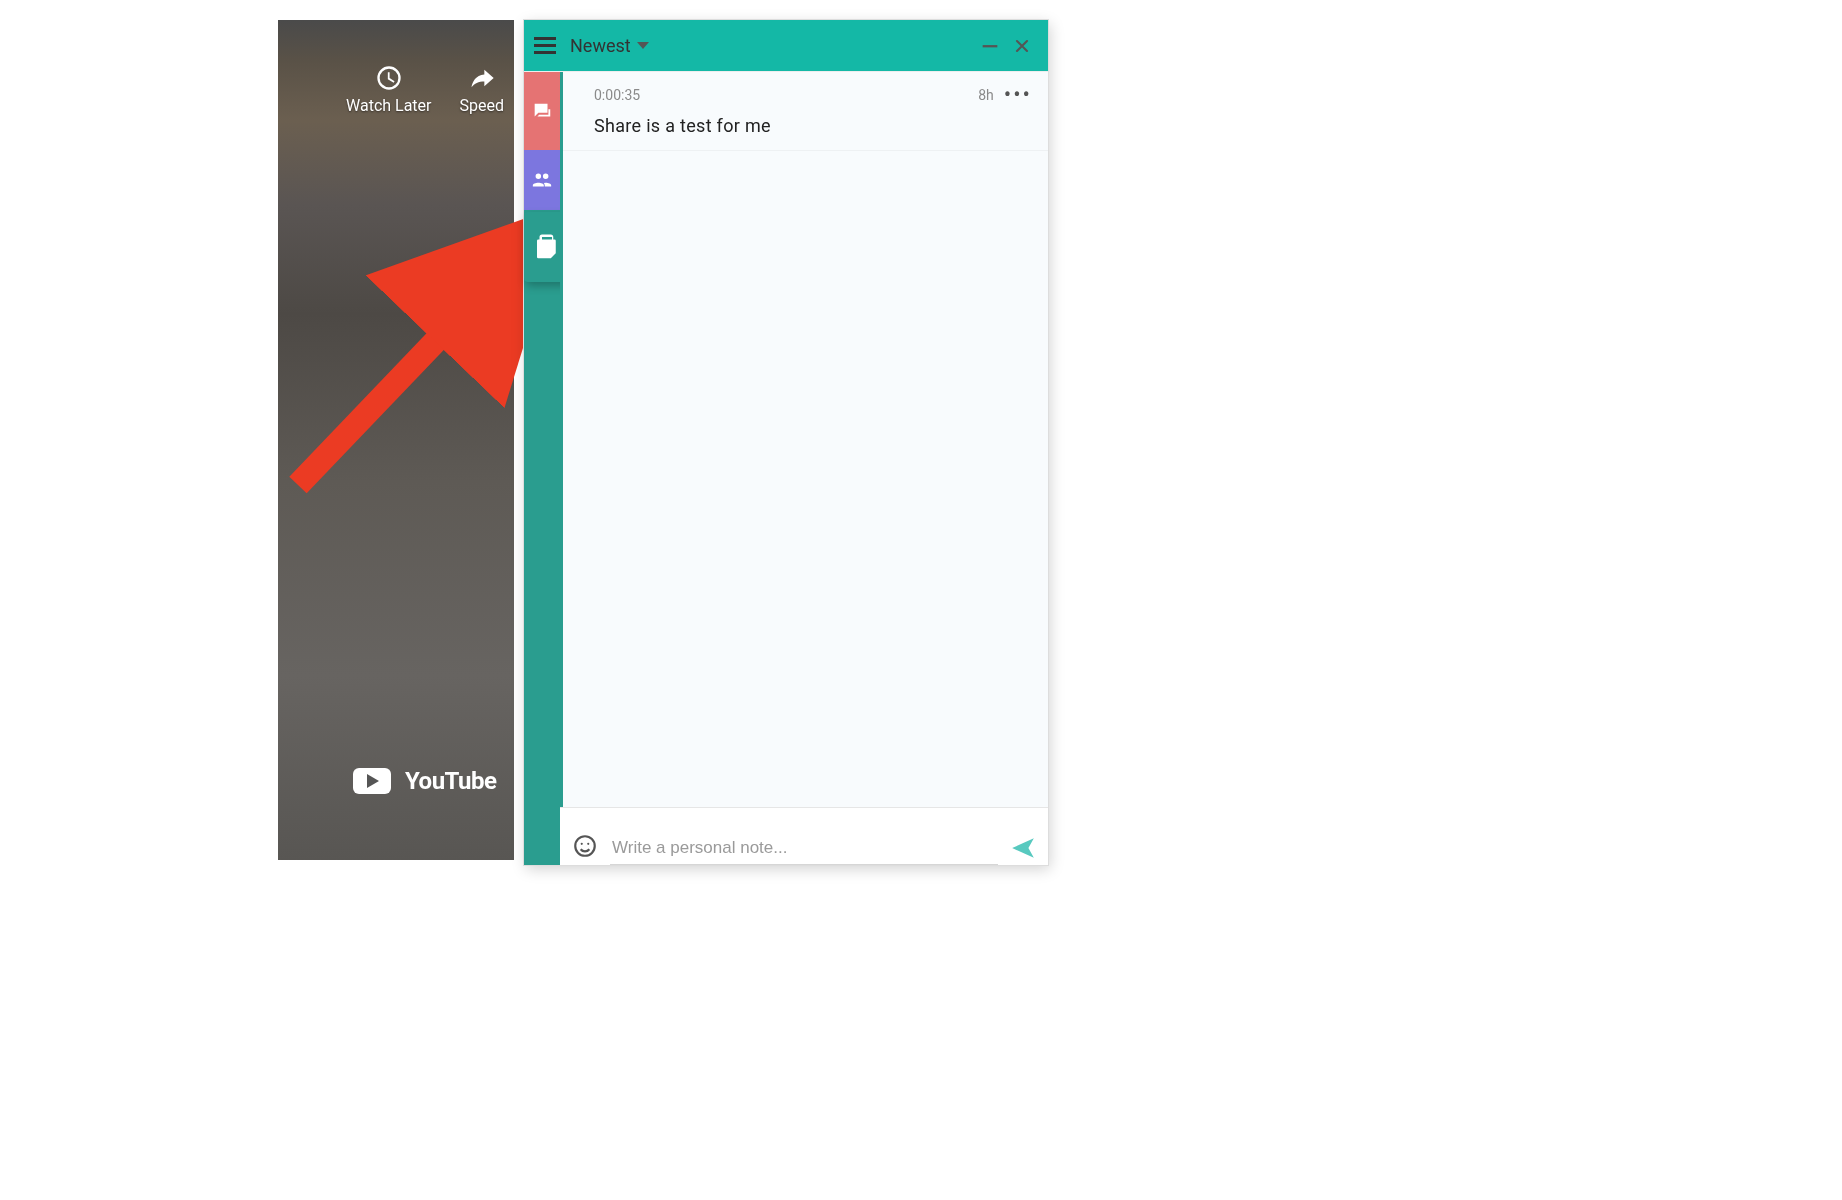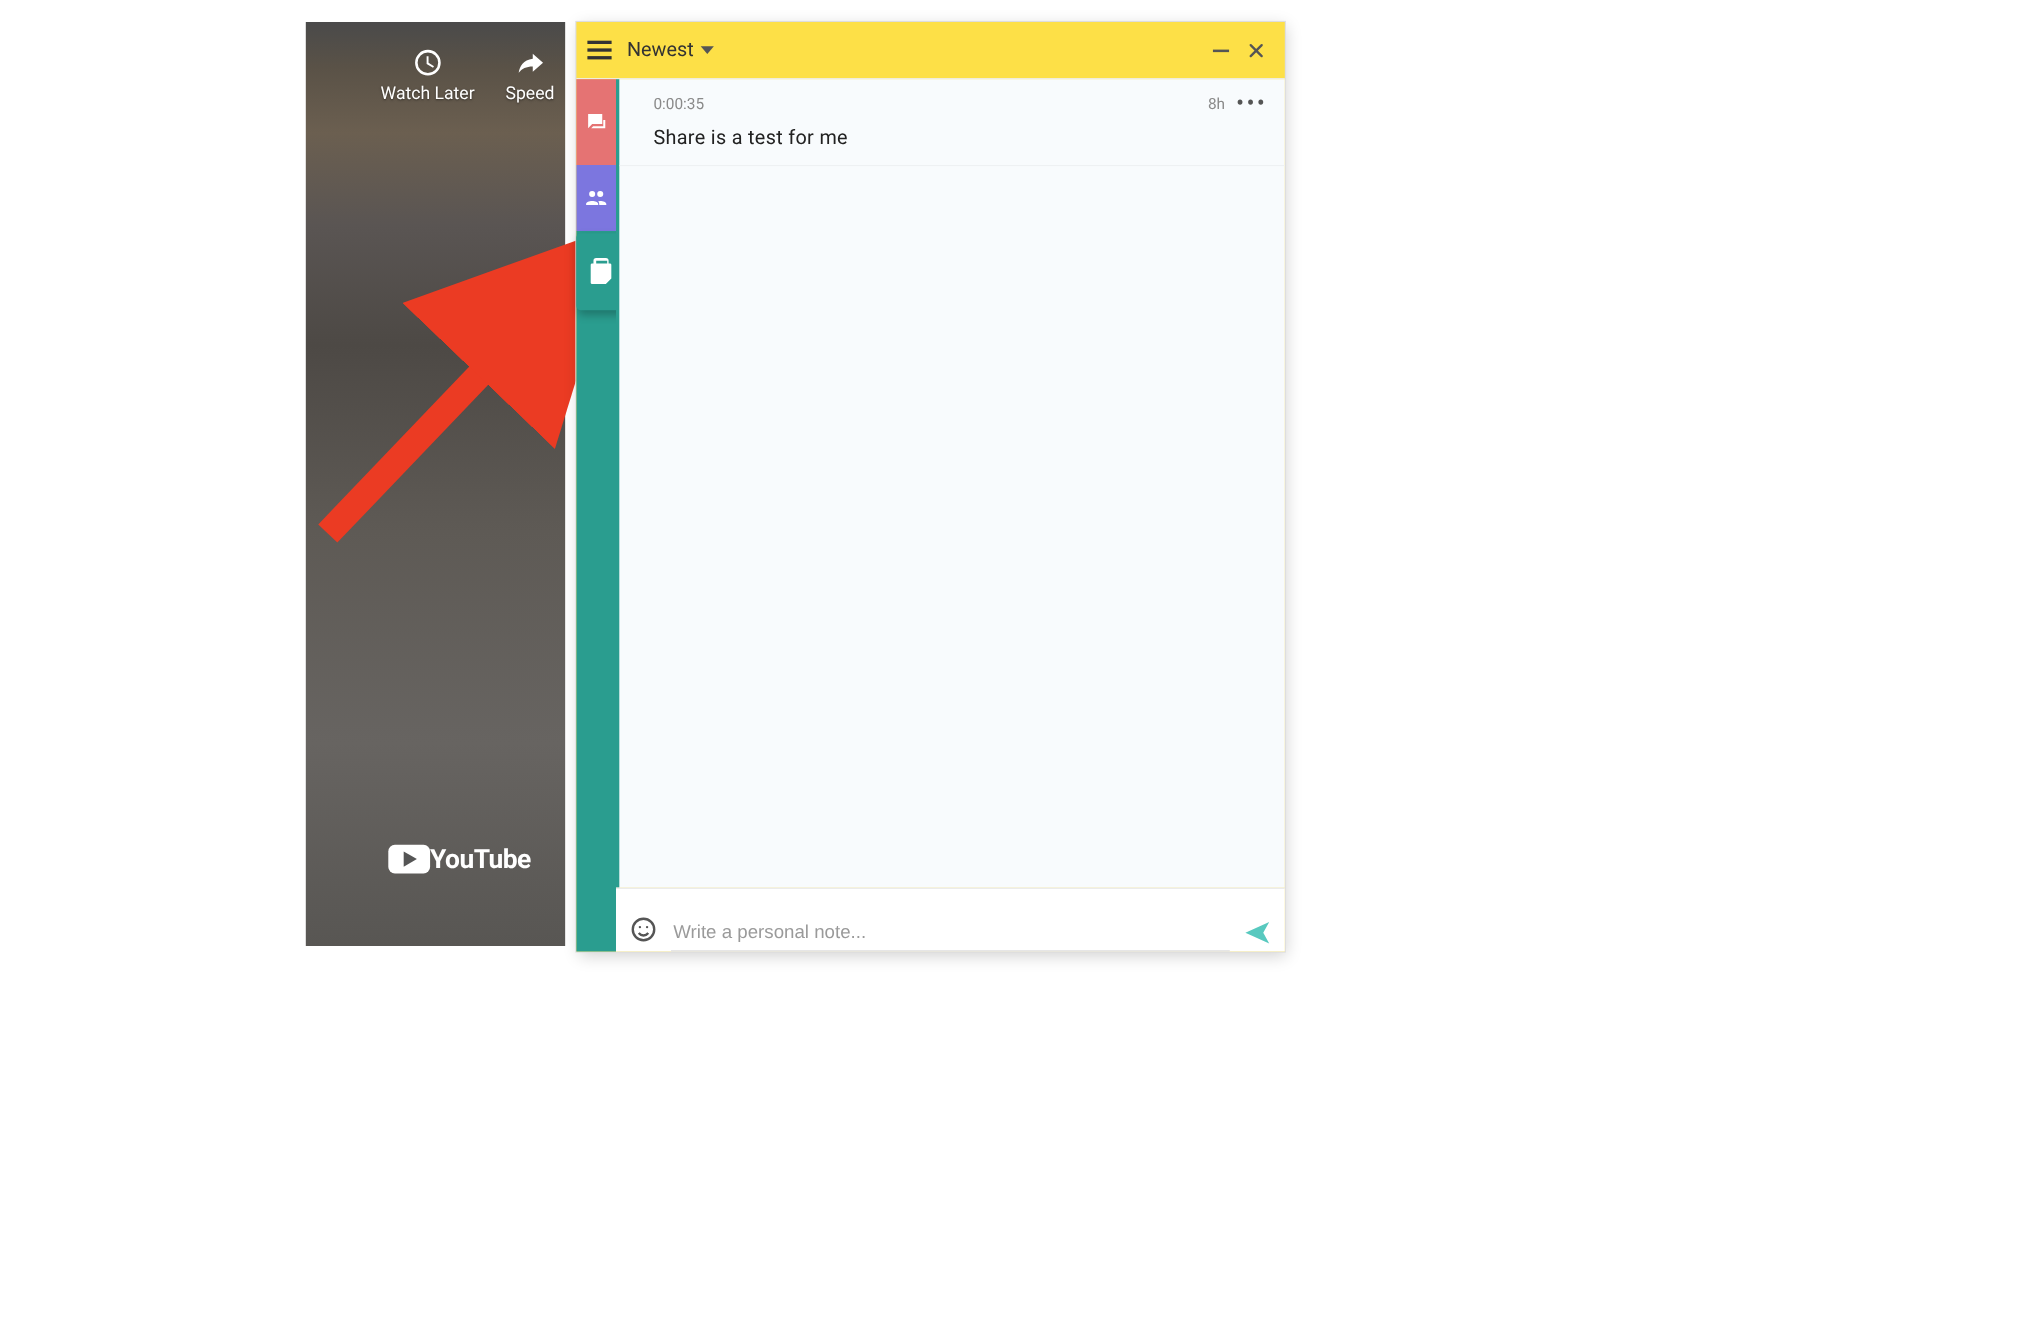--- a/index.html
+++ b/index.html
@@ -34,21 +34,21 @@
       #5e5a55 55%,
       #676461 78%,
       #585653 100%
     );
     filter: blur(0.4px);
     overflow: hidden;
     border-right: 8px solid #fff;
   }
   .video-controls-top {
     position: absolute;
-    top: 23px;
+    top: 44px;
     left: 0;
     width: 100%;
     display: flex;
     justify-content: flex-end;
     gap: 28px;
     padding-right: 10px;
     color: #fff;
   }
   .vc-item {
     display: flex;
@@ -58,21 +58,21 @@
     font-size: 16px;
     font-weight: 400;
     text-shadow: 0 1px 2px rgba(0,0,0,.5);
   }
   .youtube-logo {
     position: absolute;
     left: 75px;
     bottom: 65px;
     display: flex;
     align-items: center;
-    gap: 0;
+    gap: 14px;
     color: #fff;
     font-weight: 700;
     font-size: 24px;
     letter-spacing: -0.5px;
   }
   .yt-play-badge {
     width: 38px;
     height: 26px;
     border-radius: 6px;
     background: #fff;
@@ -118,23 +118,23 @@
     top: 175px;
     width: 300px;
     height: 300px;
     pointer-events: none;
   }
   
   .panel {
     position: absolute;
     left: 246px;
     top: 0;
-    width: 644px;
+    width: 524px;
     height: 845px;
-    background: #fde047;
+    background: #14b8a6;
     box-shadow: 0 0 0 1px #ddd, 2px 4px 14px rgba(0,0,0,.18);
   }
   .panel-header {
     height: 52px;
     display: flex;
     align-items: center;
     padding: 0 10px 0 4px;
     border-bottom: 1px solid #eee;
   }
   .hamburger {

